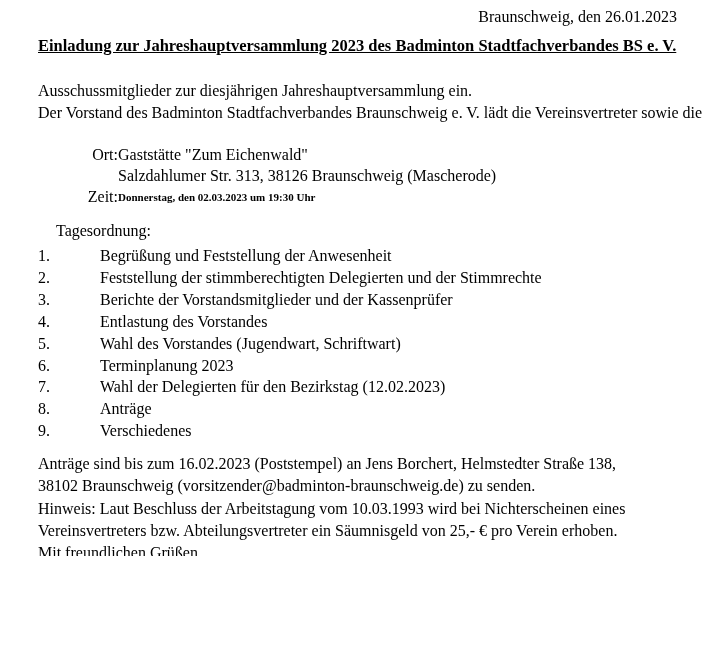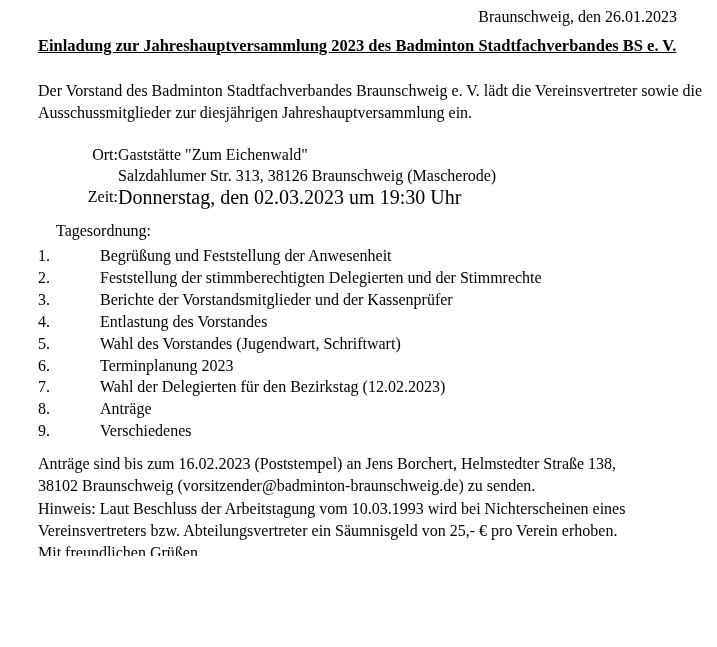--- a/index.html
+++ b/index.html
@@ -35,22 +35,22 @@
   }
   .details {
     top: 145px;
     left: 38px;
     line-height: 20.8px;
   }
   .detail-row { display: flex; text-align: right; }
   .detail-label { width: 80px; flex: 0 0 80px; }
   .detail-value { white-space: nowrap; }
   .time-value {
-    font-weight: normal;
-    font-size: 20px;
+    font-weight: bold;
+    font-size: 11px;
     white-space: nowrap;
   }
   .agenda-heading {
     top: 222px;
     left: 56px;
   }
   .agenda {
     top: 245px;
     left: 38px;
     line-height: 21.9px;
@@ -87,22 +87,22 @@
 </head>
 <body>
 
 <div class="page">
 
   <div class="abs date-line">Braunschweig, den 26.01.2023</div>
 
   <div class="abs title">Einladung zur Jahreshauptversammlung 2023 des Badminton Stadtfachverbandes BS e. V.</div>
 
   <div class="abs intro">
+    <div>Ausschussmitglieder zur diesjährigen Jahreshauptversammlung ein.</div>
     <div>Der Vorstand des Badminton Stadtfachverbandes Braunschweig e. V. lädt die Vereinsvertreter sowie die</div>
-    <div>Ausschussmitglieder zur diesjährigen Jahreshauptversammlung ein.</div>
   </div>
 
   <div class="abs details">
     <div class="detail-row">
       <span class="detail-label">Ort:</span>
       <span class="detail-value">Gaststätte "Zum Eichenwald"</span>
     </div>
     <div class="detail-row">
       <span class="detail-label"></span>
       <span class="detail-value">Salzdahlumer Str. 313, 38126 Braunschweig (Mascherode)</span>

